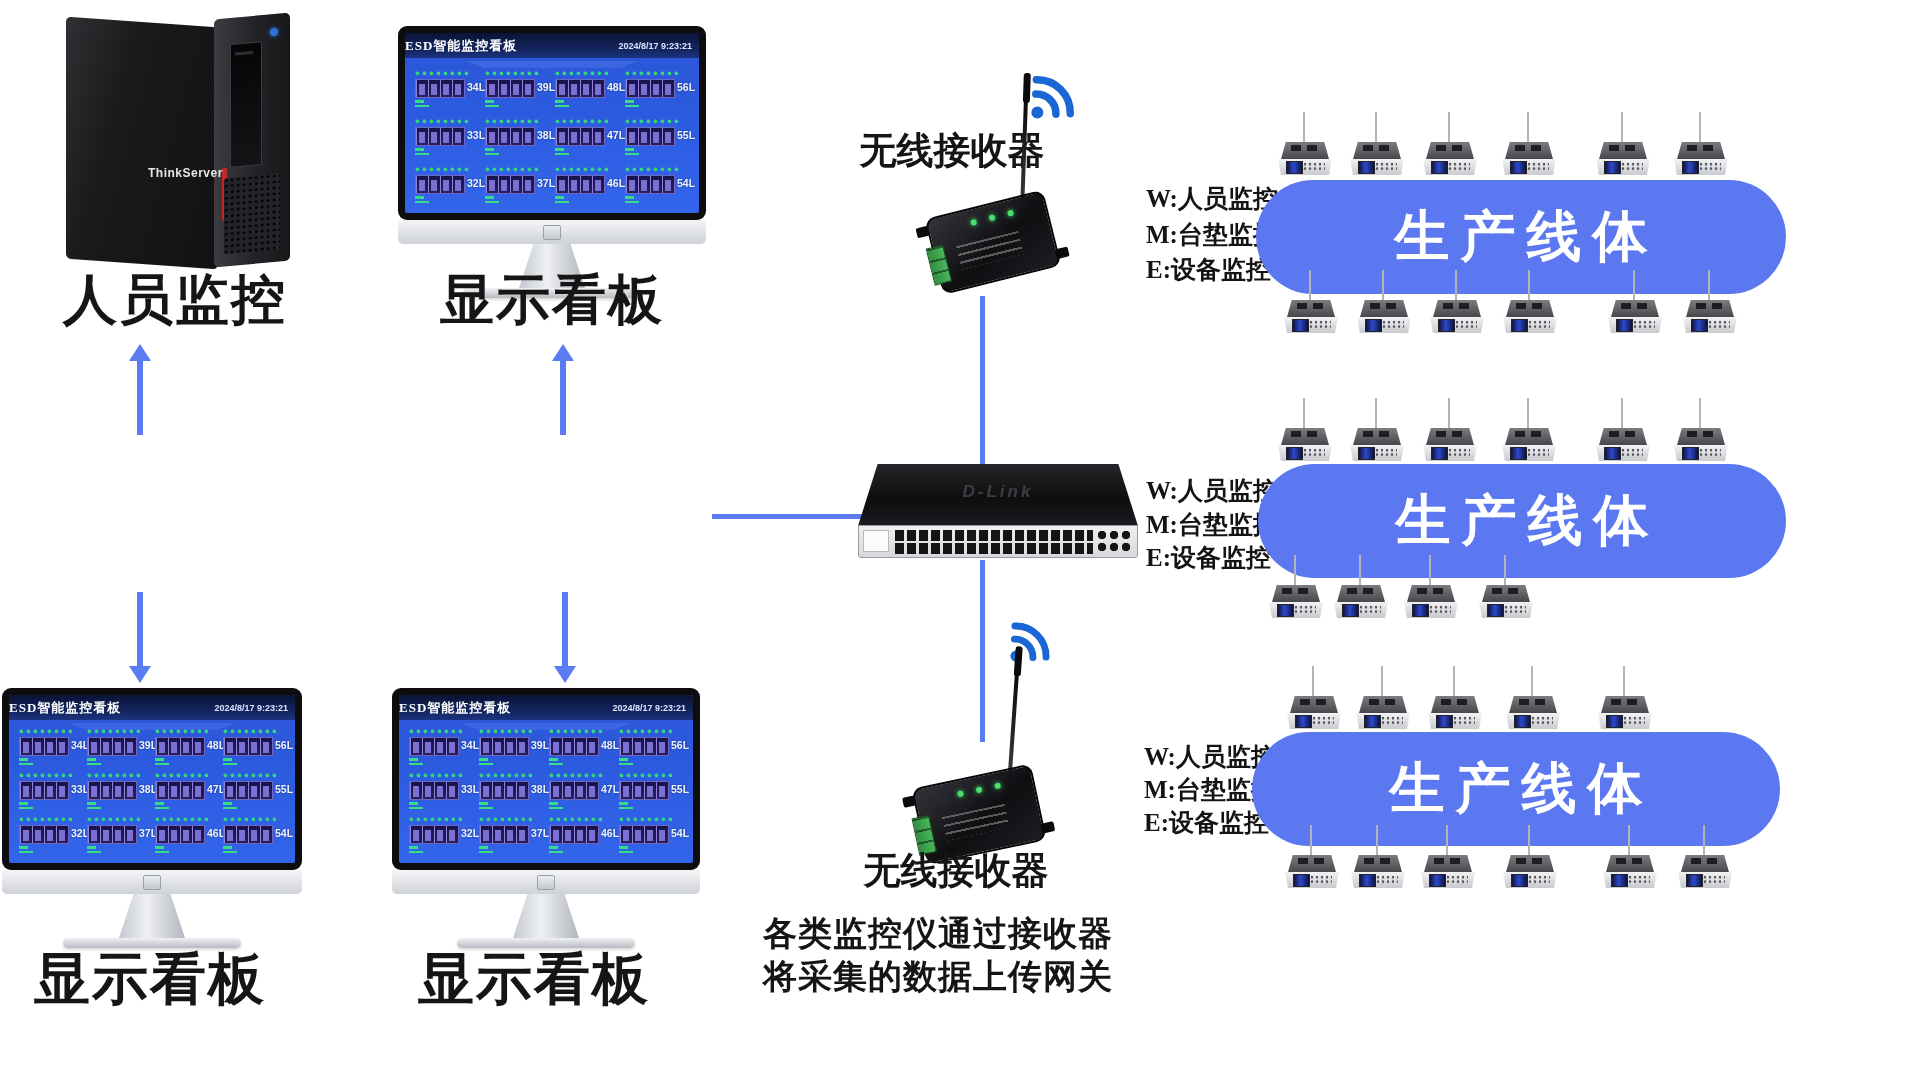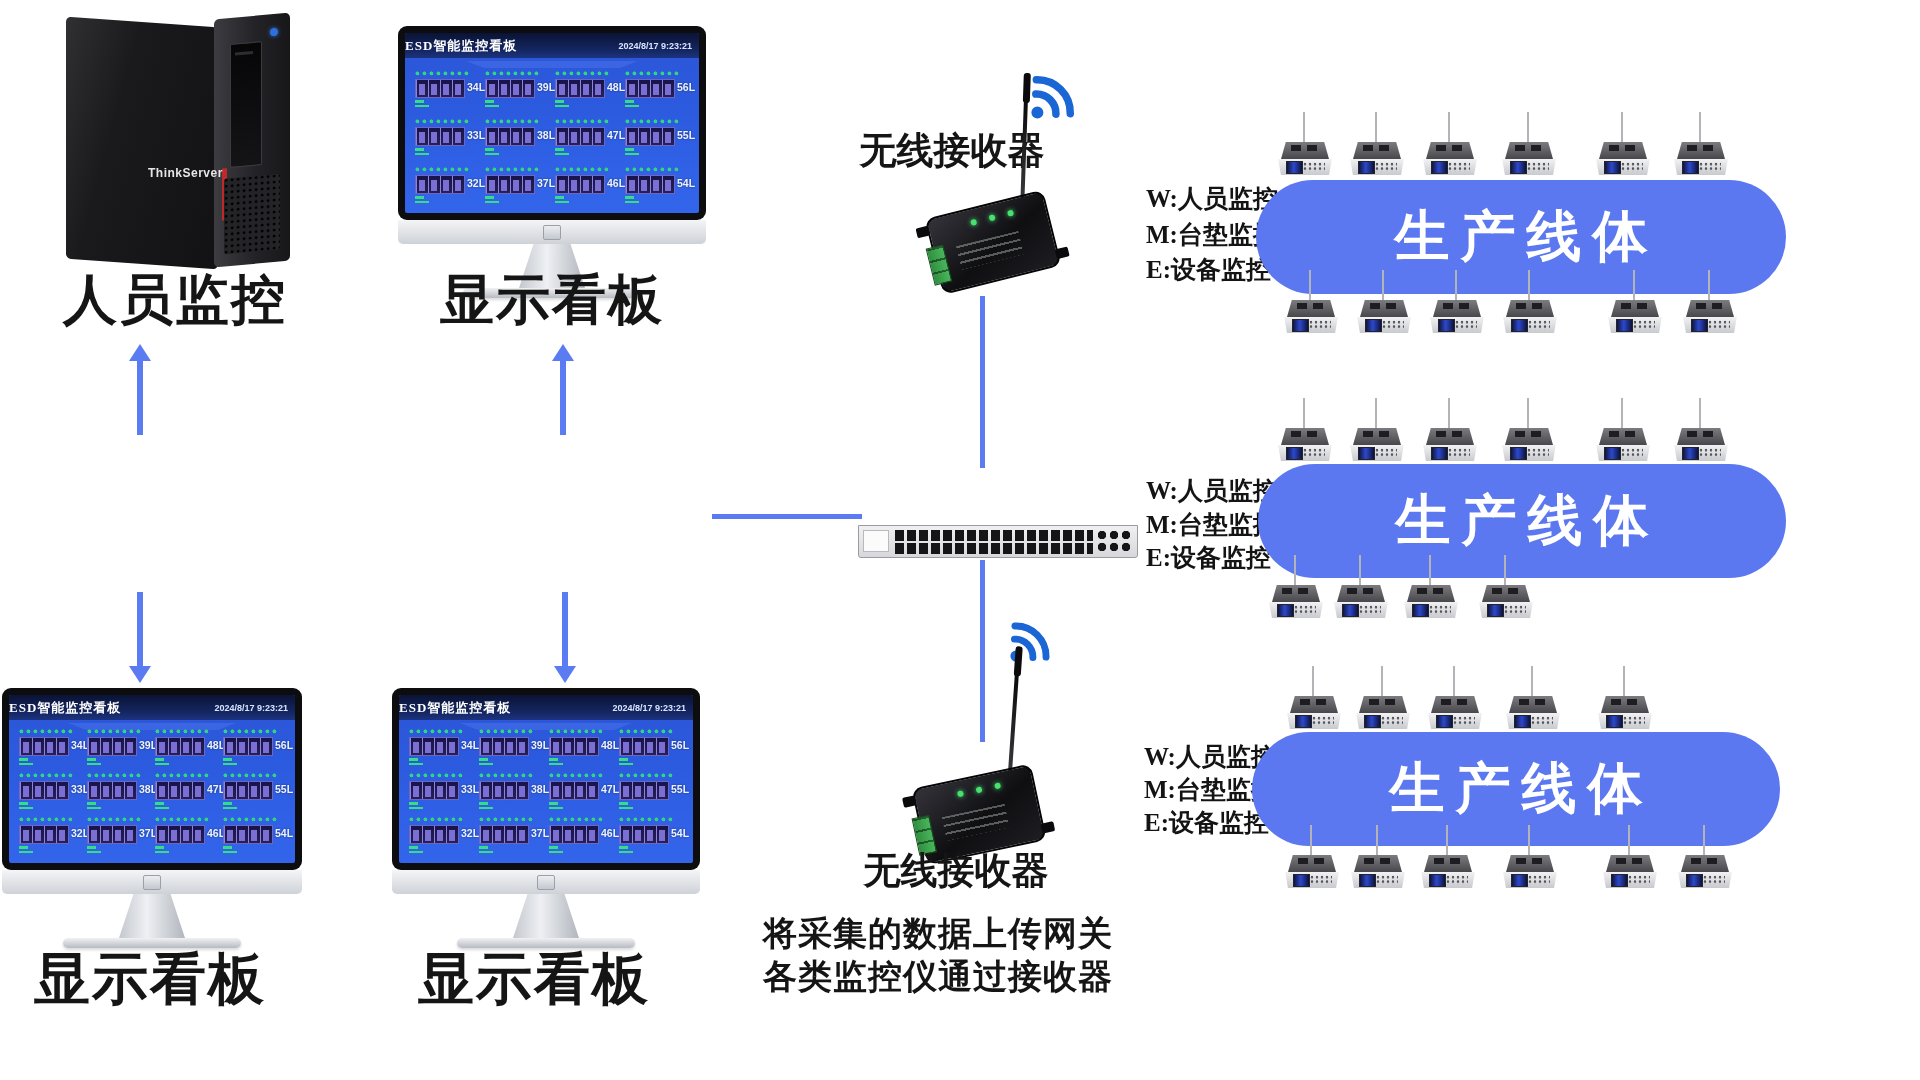--- a/index.html
+++ b/index.html
@@ -462,20 +462,23 @@
           <i></i>
           <i></i>
           <i></i>
         </div>
       <div class="rx-stripes"></div>
       <div class="rx-term"></div>
     </div>
   </div>
 
   <div class="switch">
+    <div class="sw-top">
+      <div class="sw-brand">D-Link</div>
+    </div>
     <div class="sw-face">
       <div class="sw-label"></div>
       <div class="sw-ports"></div>
       <div class="sw-ports row2"></div>
       <div class="sw-uplink"></div>
     </div>
   </div>
 
   <div class="wifi" style="left:998px;top:606px;">
     <svg width="66" height="66" viewBox="0 0 48 48" fill="none">
@@ -492,22 +495,22 @@
           <i></i>
           <i></i>
         </div>
       <div class="rx-stripes"></div>
       <div class="rx-term"></div>
     </div>
   </div>
   <div class="big-label" style="left:856px;top:846px;width:200px;font-size:37px;letter-spacing:0;">无线接收器</div>
 
   <div class="caption">
+    <div>各类监控仪通过接收器</div>
     <div>将采集的数据上传网关</div>
-    <div>各类监控仪通过接收器</div>
   </div>
 
   <div class="legend" style="left:1146px;top:182px;height:104px;">
     <span>W:人员监控</span>
     <span>M:台垫监控</span>
     <span>E:设备监控</span>
   </div>
   <div class="dev-row" style="left:1276px;top:112px;">
       <div class="dev" style="left: 0px;">
       <div class="d-ant"></div>

